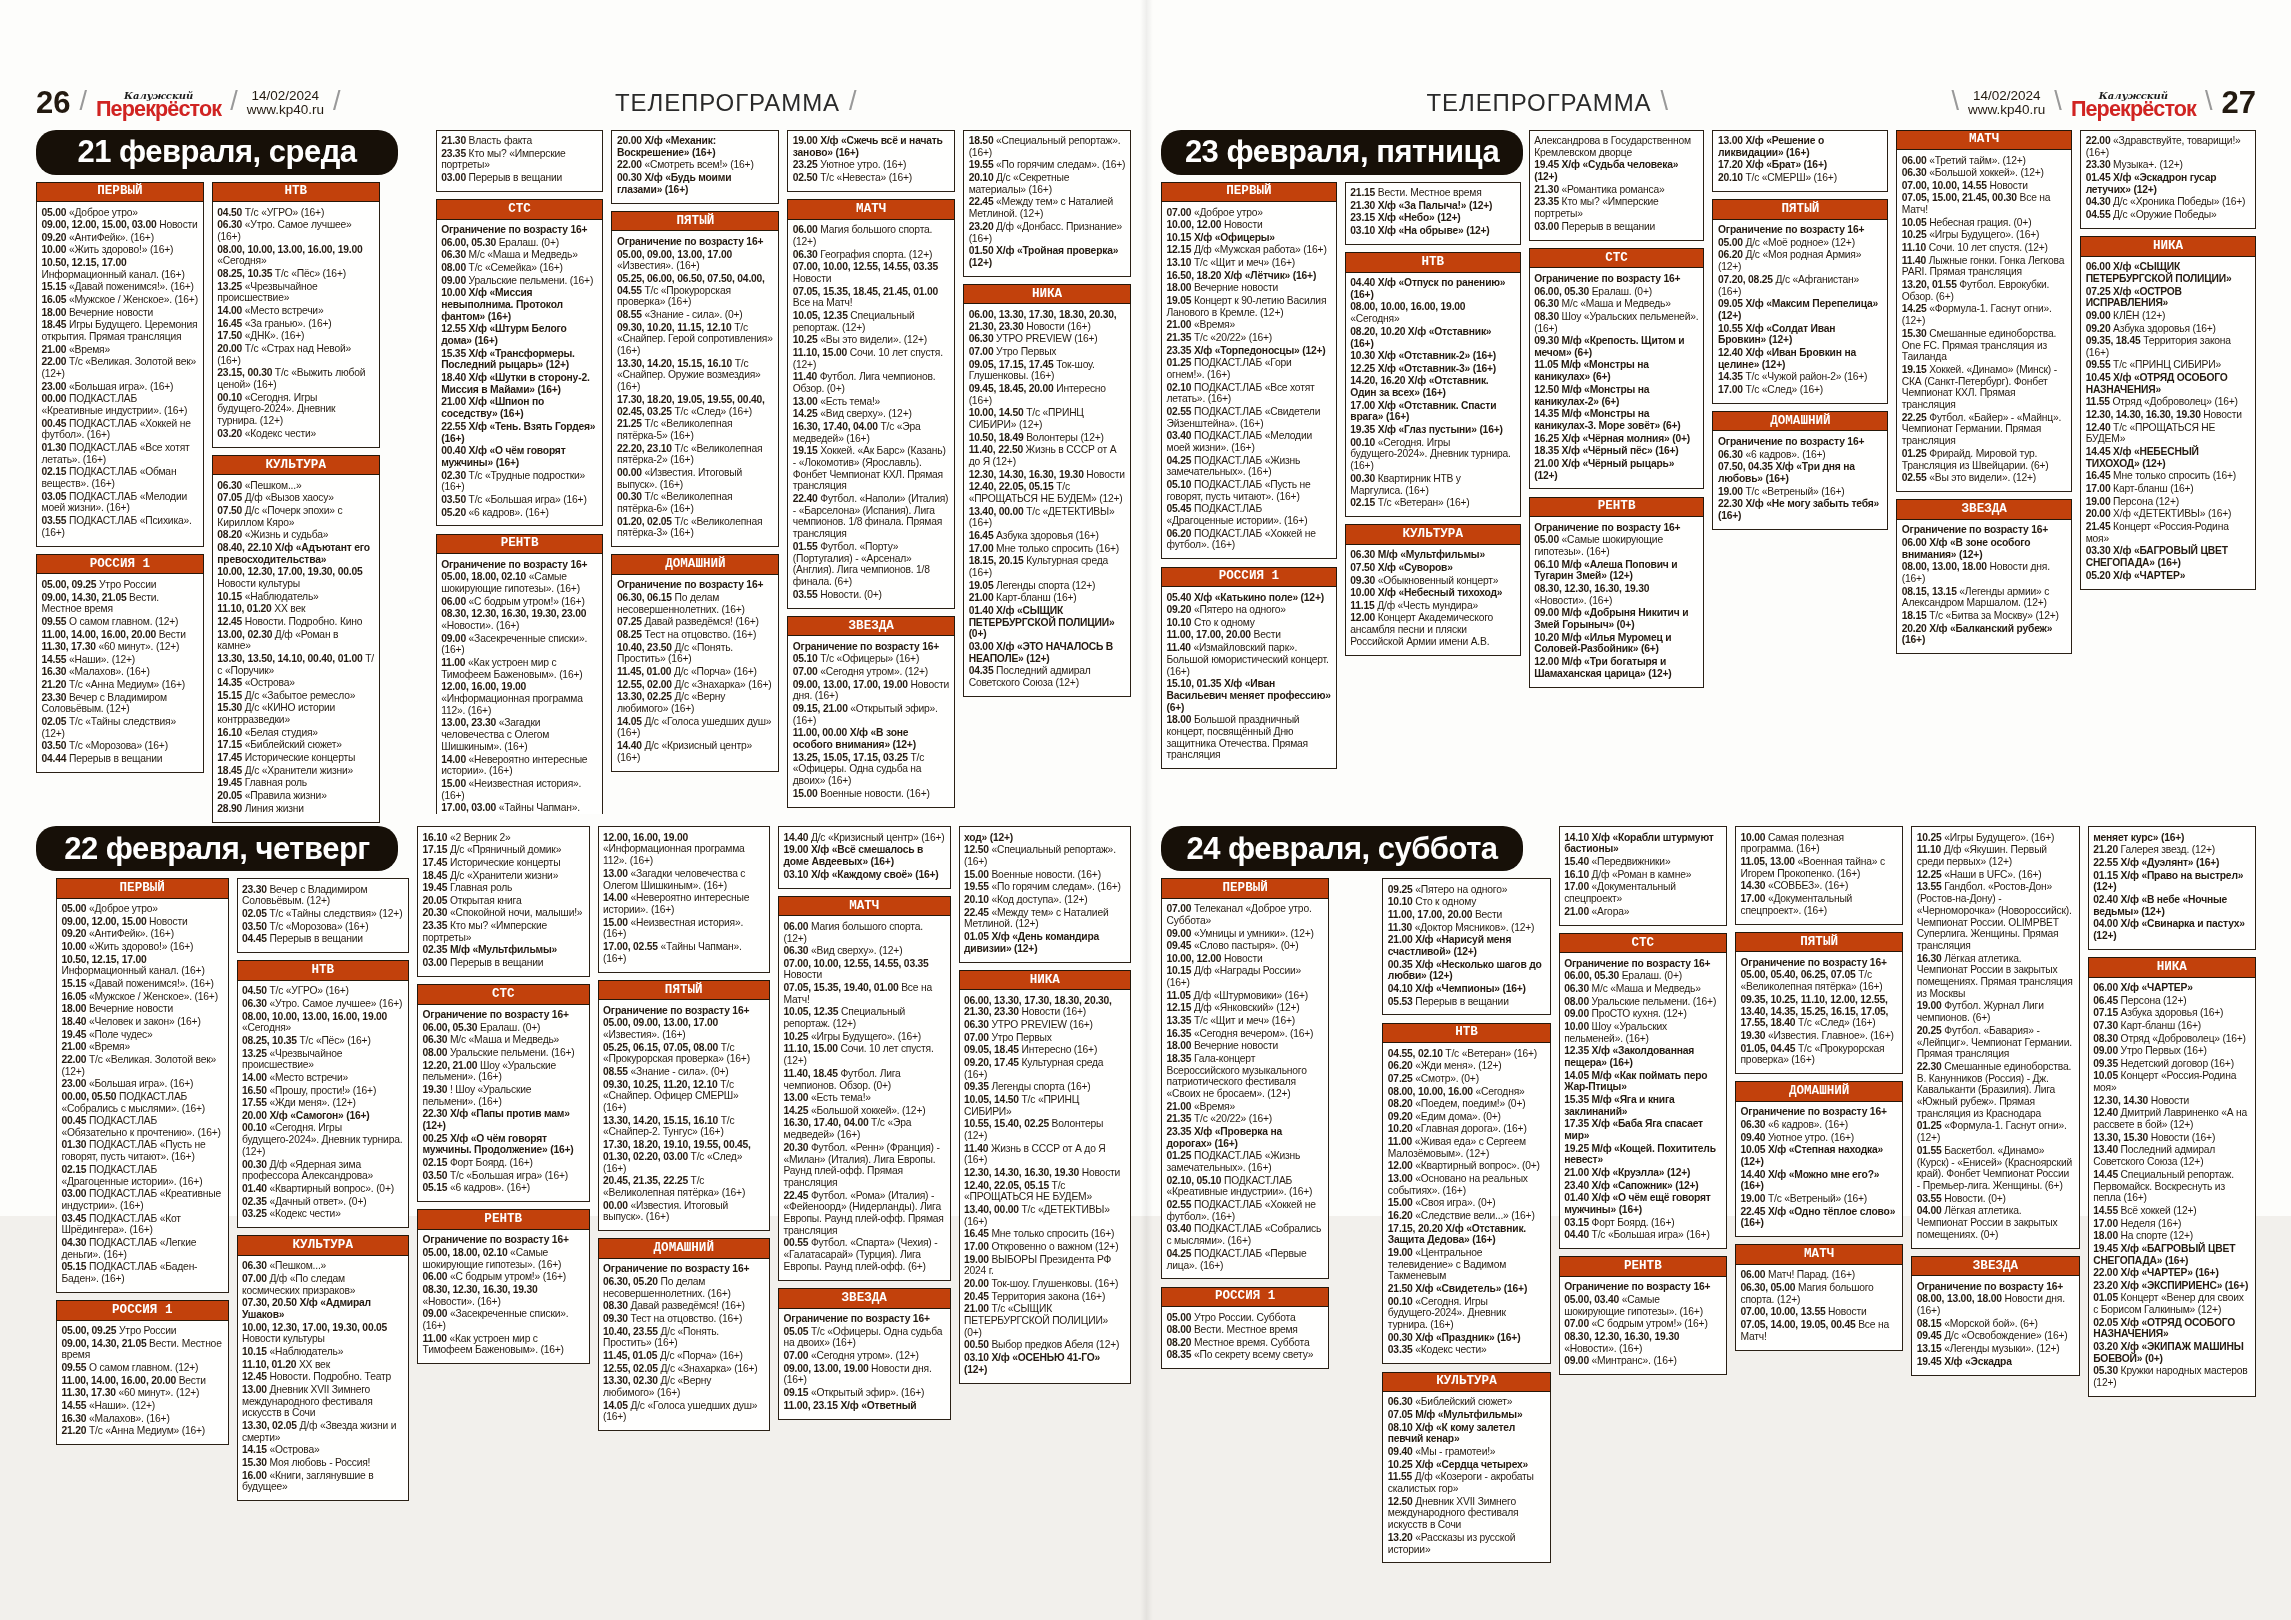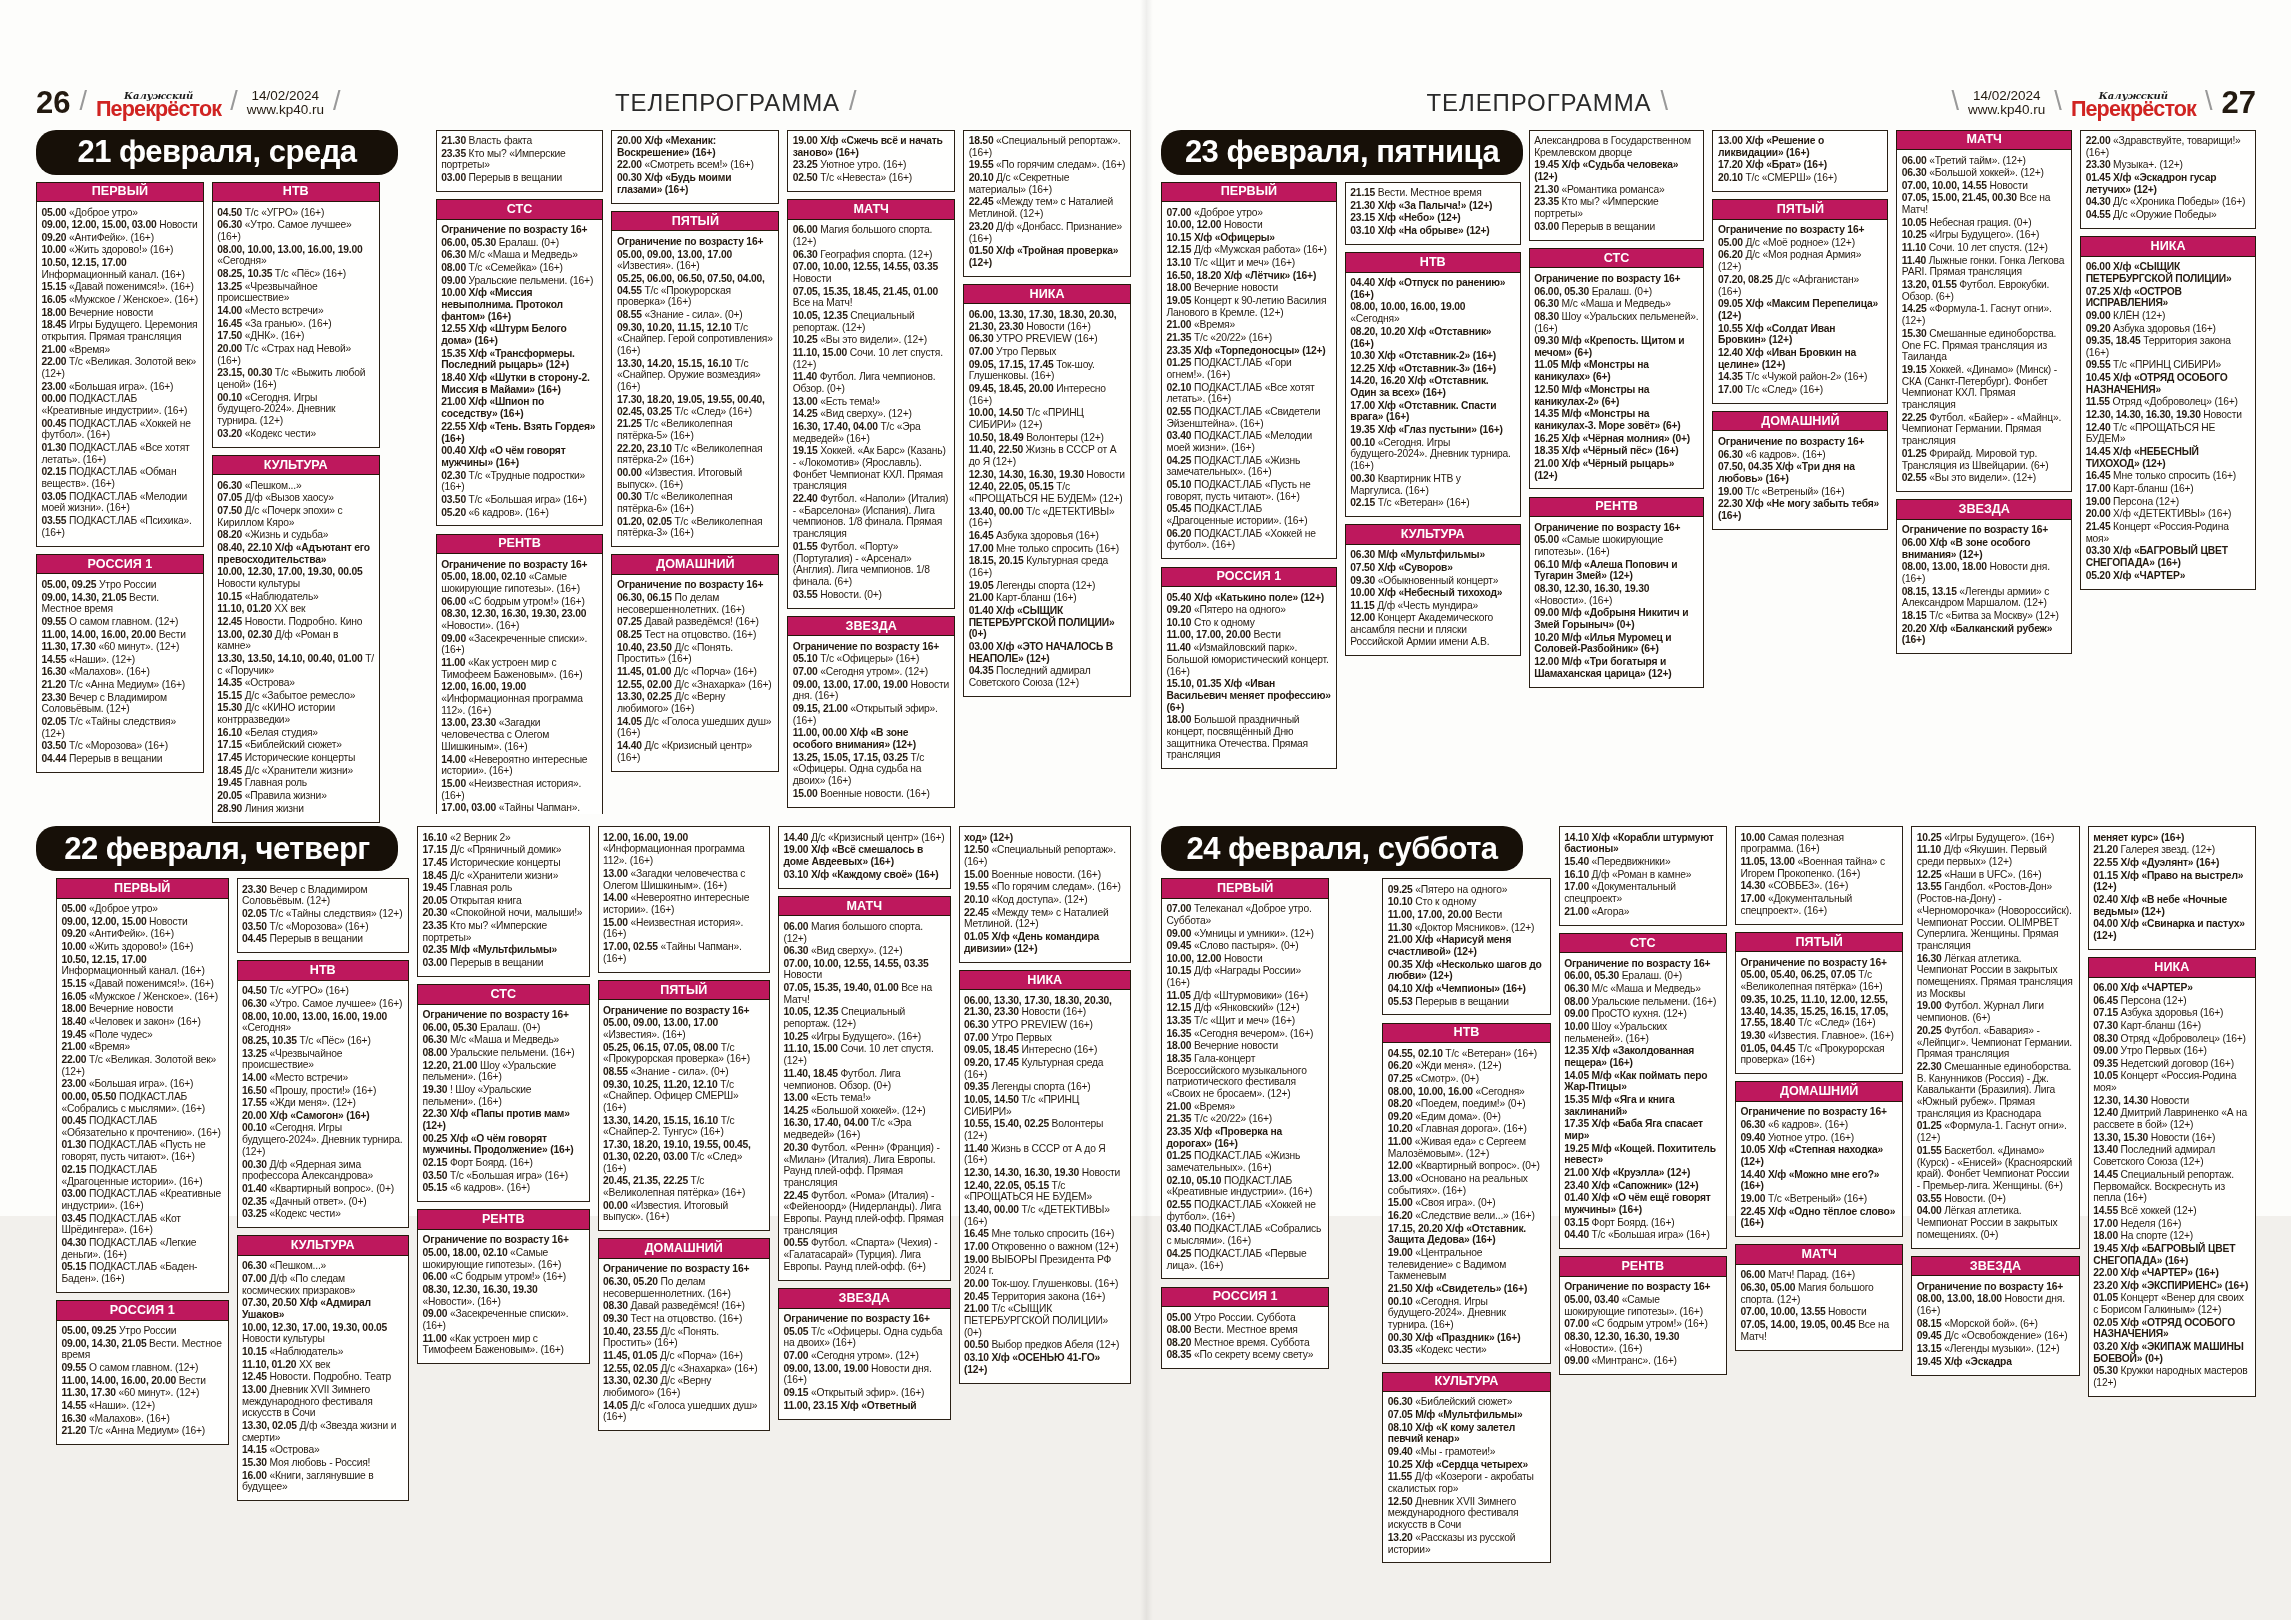--- a/index.html
+++ b/index.html
@@ -17,22 +17,22 @@
   .dateblk{font-size:13.5px;line-height:1.05;text-align:center;}
   .tp-title{font-size:24px;letter-spacing:0.9px;color:#2a2a2a;}
   .spacer{flex:1;}
   .day{position:relative;margin-top:12.6px;}
   .day-title{position:absolute;left:0;top:0;width:362px;height:45px;background:#171008;color:#fff;
     font-weight:bold;font-size:31px;display:flex;align-items:center;justify-content:center;letter-spacing:-0.5px;border-radius:20px;}
   .cols{display:flex;gap:8px;}
   .col{flex:1;min-width:0;overflow:hidden;}
   .col.ut{padding-top:52px;}
   .sec{margin-bottom:7.2px;}
-  .ch{background:#be185d;border:1.8px solid #241709;color:#fff;font-weight:bold;text-align:center;
-    font-size:12.6px;padding:1.8px 0 2.7px;}
+  .ch{background:#c2410c;border:1.8px solid #241709;color:#fff;font-weight:bold;text-align:center;
+    font-size:12.6px;padding:1.8px 0 2.7px;font-family:Liberation Mono, monospace;}
   .box{border:1.8px solid #2a2015;border-top-width:1.8px;padding:4.5px 4.5px 6.3px;background:#fffffe;}
   .sec.hashdr .box{border-top:none;}
   .it{font-size:10.3px;line-height:1.14;color:#241a10;letter-spacing:-0.2px;margin-bottom:0.9px;}
   .it .t{font-weight:bold;}
   .it.b{font-weight:bold;}
 </style>
 </head>
 <body>
 
 <div id="paper">

